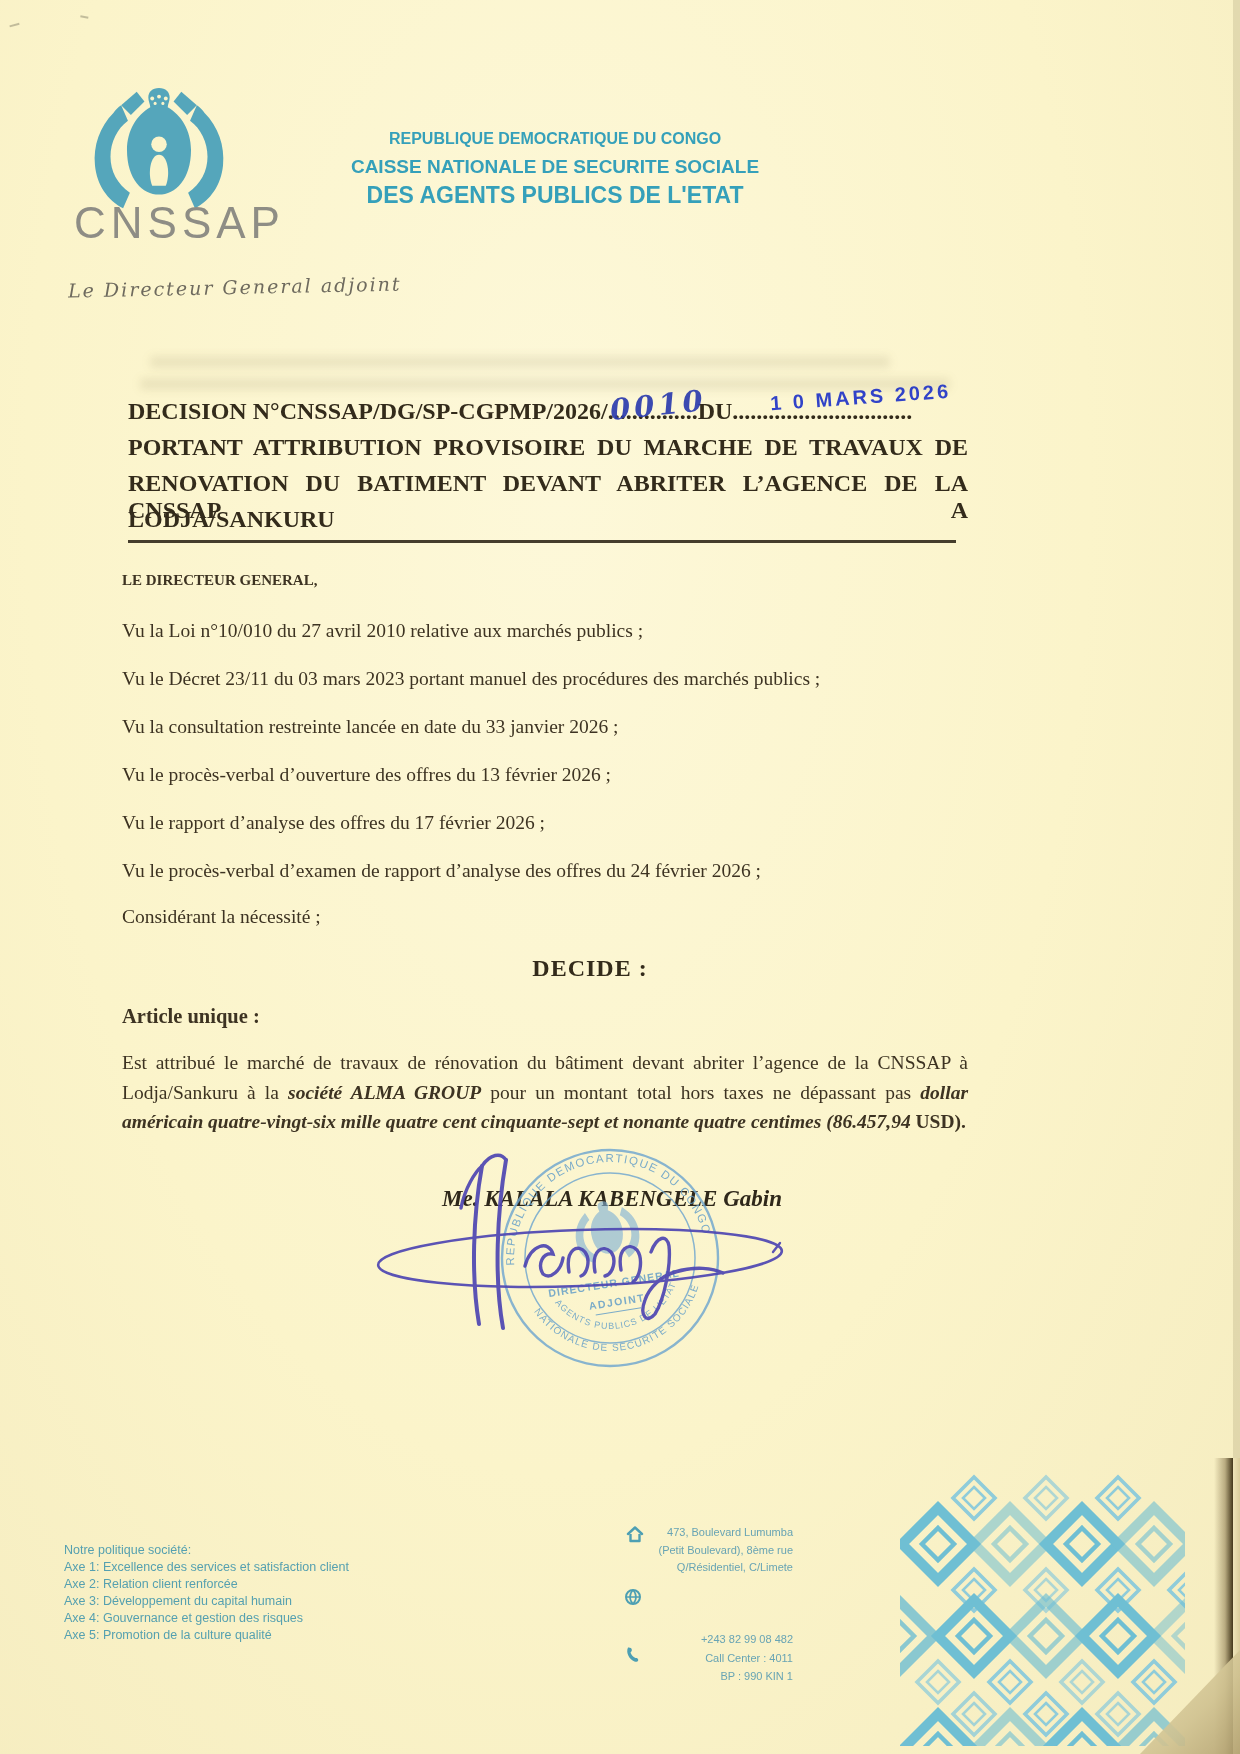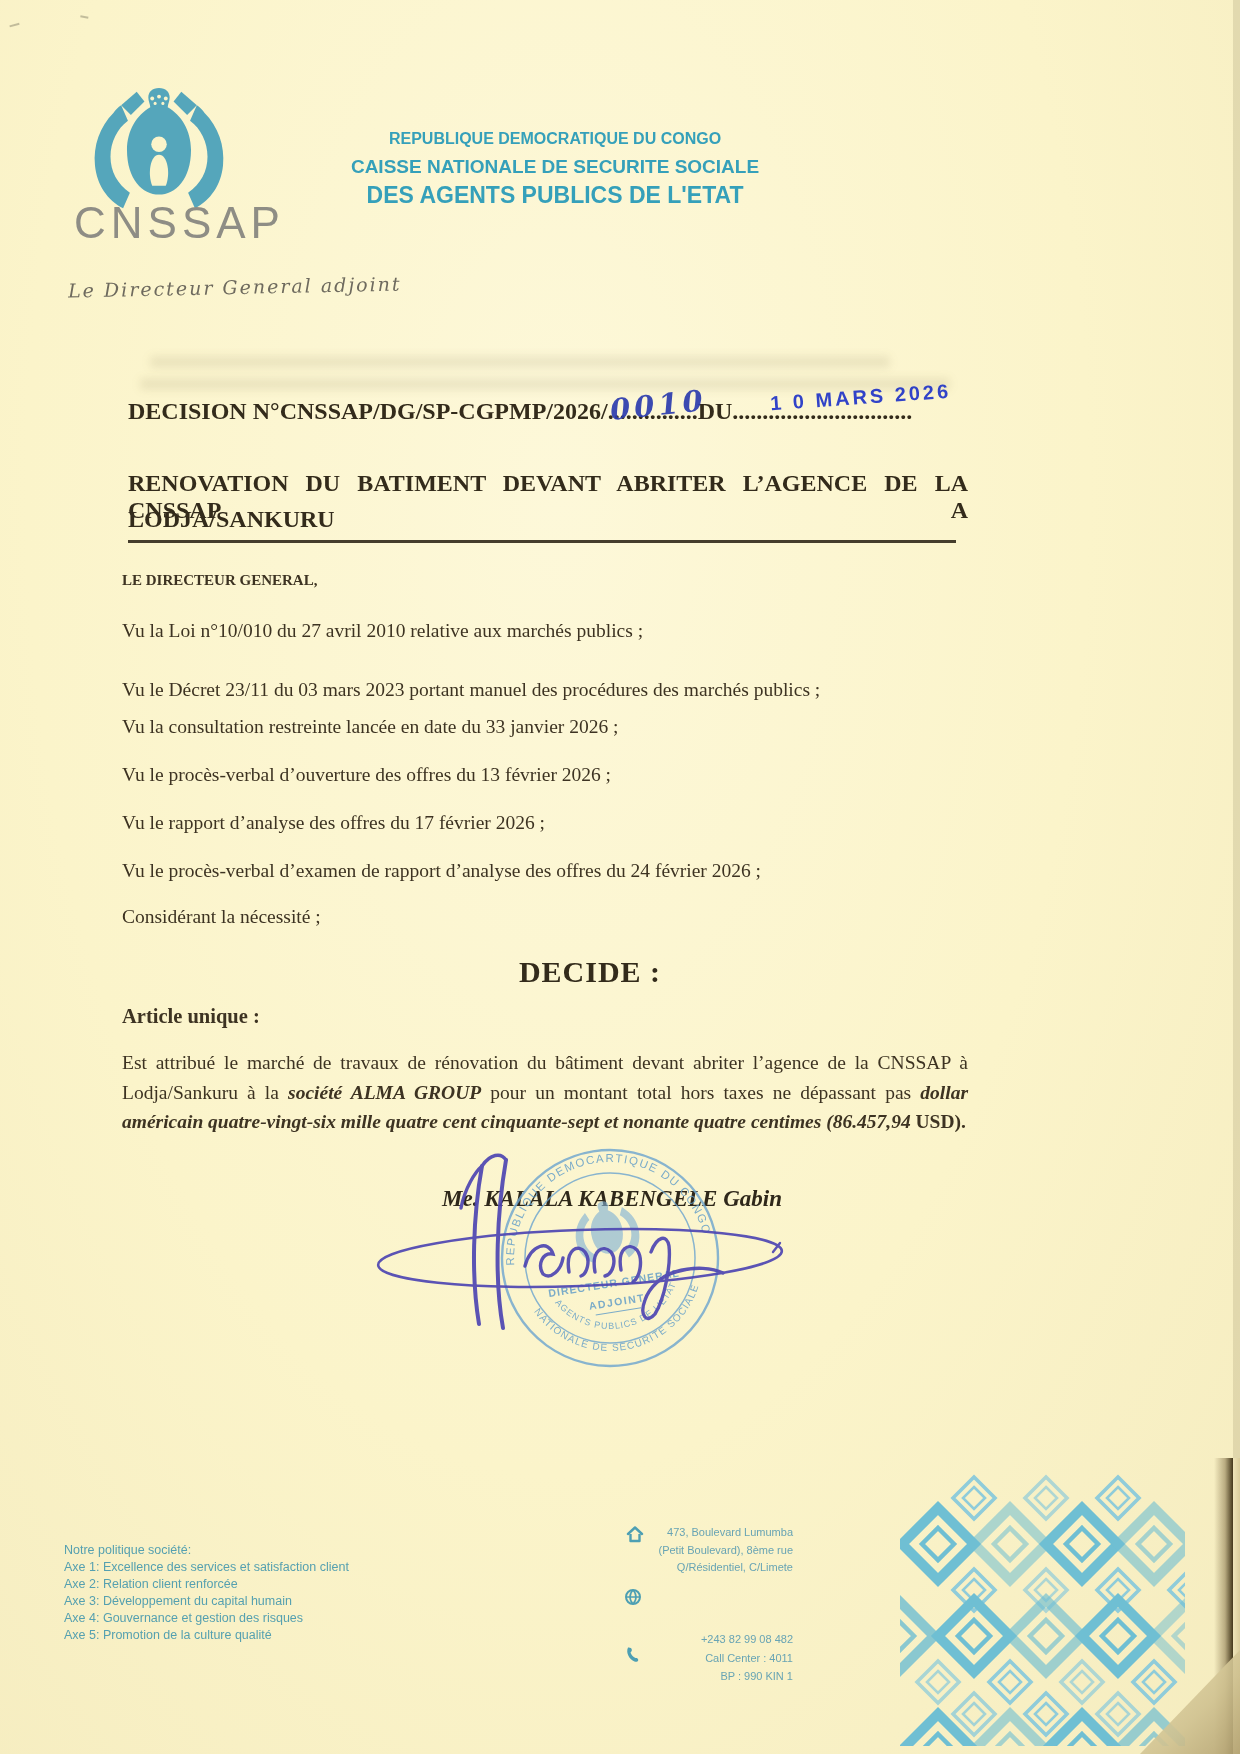--- a/index.html
+++ b/index.html
@@ -23,21 +23,21 @@
   .title-just{white-space:normal;text-align:justify;text-align-last:justify;width:840px;}
   .hw-wrap{position:relative;display:inline-block;}
   .hw-number{position:absolute;left:2px;top:-10px;font-family:"DejaVu Serif",serif;font-style:italic;font-weight:bold;
     color:#2c3cae;font-size:29px;letter-spacing:4px;transform:rotate(-6deg);opacity:.92;}
   .date-stamp{font-family:"Liberation Sans",sans-serif;font-weight:bold;color:#2236c8;font-size:20px;letter-spacing:3px;
     transform:rotate(-4deg);opacity:.93;white-space:nowrap;}
   .title-rule{border-top:3px solid #453d2c;width:828px;}
   
   .body-line{font-size:19.5px;color:#3d3322;white-space:nowrap;}
   .bold{font-weight:bold;}
-  .decide{font-size:30px;font-weight:bold;letter-spacing:1px;color:#332b1b;text-align:center;width:840px;}
+  .decide{font-size:24px;font-weight:bold;letter-spacing:1px;color:#332b1b;text-align:center;width:840px;}
   .article-par{font-size:19.5px;color:#3d3322;width:846px;text-align:justify;line-height:29.5px;}
   .bi{font-weight:bold;font-style:italic;}
   .name-line{font-size:23px;font-weight:bold;font-style:italic;color:#2f281a;text-align:center;width:700px;}
   
   .quality{font-family:"Liberation Sans",sans-serif;font-size:12.5px;color:#55a0b0;line-height:17px;white-space:nowrap;}
   .contact{font-family:"Liberation Sans",sans-serif;font-size:11px;color:#68a4b4;text-align:right;width:235px;}
   .addr{line-height:17.5px;}
   .web{line-height:20px;}
   .phone{line-height:18.5px;}
   
@@ -87,28 +87,29 @@
 
   <div class="abs script-line" style="left:68px;top:276px;">Le Directeur General adjoint</div>
 
   <div class="abs ghost" style="left:150px;top:356px;width:740px;height:12px;"></div>
   <div class="abs ghost" style="left:140px;top:378px;width:810px;height:12px;"></div>
 
   <div class="abs title-line" style="left:128px;top:398px;">
     <span>DECISION N°CNSSAP/DG/SP-CGPMP/2026/</span><span class="hw-wrap"><span>..............</span><span class="hw-number">0010</span></span><span>.DU</span><span>..............................</span>
   </div>
   <div class="abs date-stamp" style="left:770px;top:386px;">1 0 MARS 2026</div>
+  <div class="abs title-line title-just" style="left:128px;top:434px;">PORTANT ATTRIBUTION PROVISOIRE DU MARCHE DE TRAVAUX DE</div>
   <div class="abs title-line title-just" style="left:128px;top:470px;">RENOVATION DU BATIMENT DEVANT ABRITER L’AGENCE DE LA CNSSAP A</div>
   <div class="abs title-line" style="left:128px;top:506px;">LODJA/SANKURU</div>
   <div class="abs title-rule" style="left:128px;top:540px;"></div>
 
   <div class="abs body-line bold" style="left:122px;top:572px;font-size:15px;">LE DIRECTEUR GENERAL,</div>
 
   <div class="abs body-line" style="left:122px;top:620px;">Vu la Loi n°10/010 du 27 avril 2010 relative aux marchés publics ;</div>
-  <div class="abs body-line" style="left:122px;top:668px;margin-top:11px;">Vu le Décret 23/11 du 03 mars 2023 portant manuel des procédures des marchés publics ;</div>
+  <div class="abs body-line" style="left:122px;top:668px;">Vu le Décret 23/11 du 03 mars 2023 portant manuel des procédures des marchés publics ;</div>
   <div class="abs body-line" style="left:122px;top:716px;">Vu la consultation restreinte lancée en date du 33 janvier 2026 ;</div>
   <div class="abs body-line" style="left:122px;top:764px;">Vu le procès-verbal d’ouverture des offres du 13 février 2026 ;</div>
   <div class="abs body-line" style="left:122px;top:812px;">Vu le rapport d’analyse des offres du 17 février 2026 ;</div>
   <div class="abs body-line" style="left:122px;top:860px;">Vu le procès-verbal d’examen de rapport d’analyse des offres du 24 février 2026 ;</div>
   <div class="abs body-line" style="left:122px;top:906px;">Considérant la nécessité ;</div>
 
   <div class="abs decide" style="left:170px;top:955px;">DECIDE :</div>
   <div class="abs body-line bold" style="left:122px;top:1005px;font-size:20.5px;">Article unique :</div>
 
   <div class="abs article-par" style="left:122px;top:1048px;"><span>Est attribué le marché de travaux de rénovation du bâtiment devant abriter l’agence de la CNSSAP à Lodja/Sankuru à la </span><span class="bi">société ALMA GROUP</span><span> pour un montant total hors taxes ne dépassant pas </span><span class="bi">dollar américain quatre-vingt-six mille quatre cent cinquante-sept et nonante quatre centimes (86.457,94 </span><span class="bold">USD</span><span class="bold">).</span></div>

